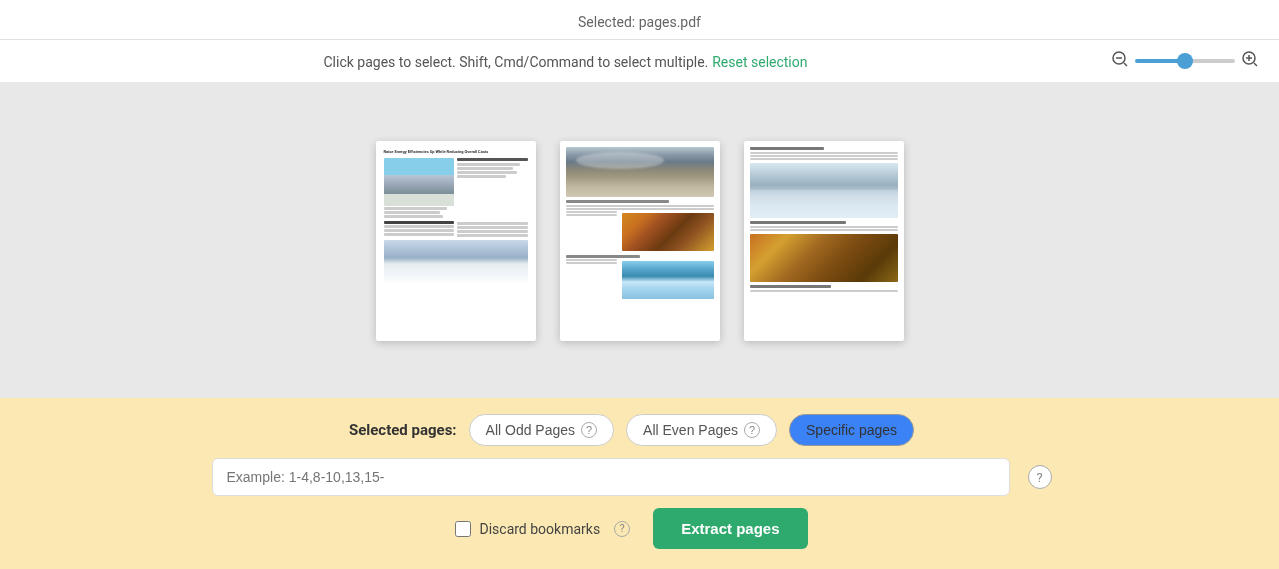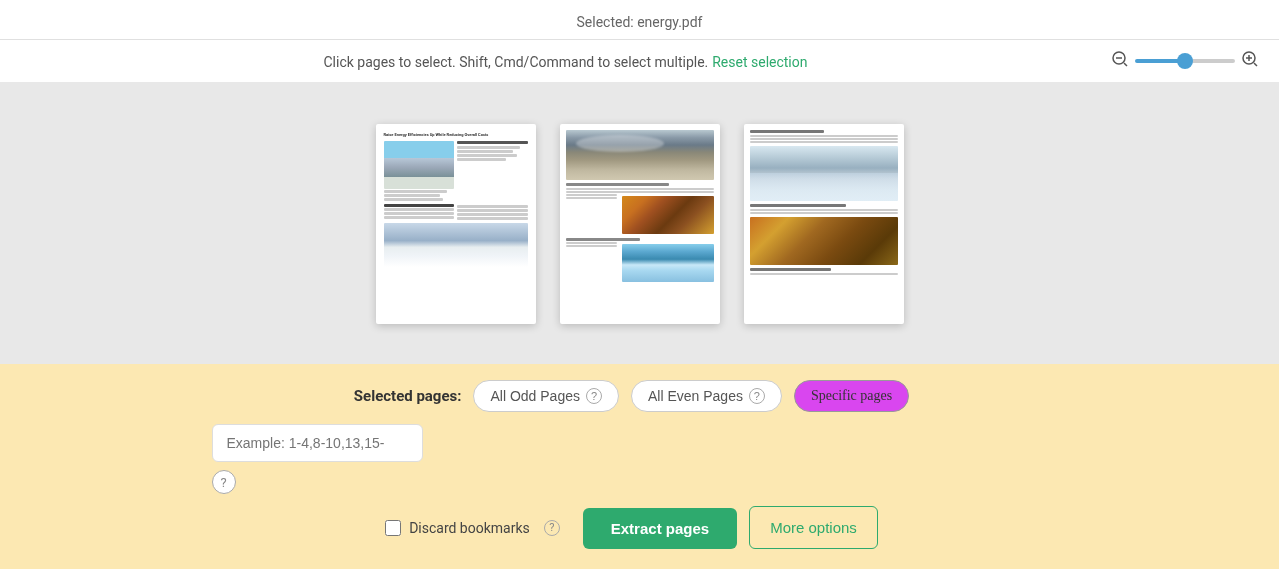--- a/index.html
+++ b/index.html
@@ -147,45 +147,43 @@
       padding: 7px 16px;
       border-radius: 20px;
       border: 1px solid #ccc;
       background: white;
       font-size: 14px;
       color: #555;
       cursor: pointer;
       transition: background 0.15s;
     }
     .page-option-btn.active {
-      background: #d946ef;
+      background: #3b82f6;
       border-color: #999;
       color: #333;
-      font-family: Liberation Serif, serif;
     }
     .help-icon {
       width: 16px;
       height: 16px;
       border-radius: 50%;
       border: 1px solid #aaa;
       display: inline-flex;
       align-items: center;
       justify-content: center;
       font-size: 11px;
       color: #888;
       cursor: pointer;
       flex-shrink: 0;
     }
 
     .pages-input-row {
       display: flex;
-      align-items: flex-start;
-      gap: 8px;
+      align-items: center;
+      gap: 18px;
       width: 840px;
-      flex-direction: column;
     }
     .pages-input {
       flex: 1;
       padding: 10px 14px;
       border: 1px solid #ddd;
       border-radius: 6px;
       font-size: 14px;
       color: #999;
       background: white;
       outline: none;
@@ -245,21 +243,21 @@
       border-radius: 6px;
       font-size: 15px;
       cursor: pointer;
       transition: background 0.15s;
     }
   </style>
 </head>
 <body>
 
 <div class="top-bar">
-  <span class="selected-file">Selected: energy.pdf</span>
+  <span class="selected-file">Selected: pages.pdf</span>
 </div>
 
 <div class="instruction-bar">
   <div style="flex:1; text-align:center;">
     <span class="instruction-text">Click pages to select. Shift, Cmd/Command to select multiple.</span>
     <span> </span>
     <a class="reset-link">Reset selection</a>
   </div>
   <div class="zoom-controls">
     <span class="zoom-icon">
@@ -389,16 +387,15 @@
   </div>
 
   <div style="display:flex; align-items:center; gap:23px;">
     <div class="discard-row">
       <input type="checkbox" class="discard-checkbox" style="">
       <label class="discard-label">Discard bookmarks</label>
       <span class="help-icon" style="margin-left:6px;">?</span>
     </div>
     <div class="actions-row">
       <button class="extract-btn">Extract pages</button>
-      <button class="more-options-btn">More options</button>
     </div>
   </div>
 </div>
 
 </body></html>

